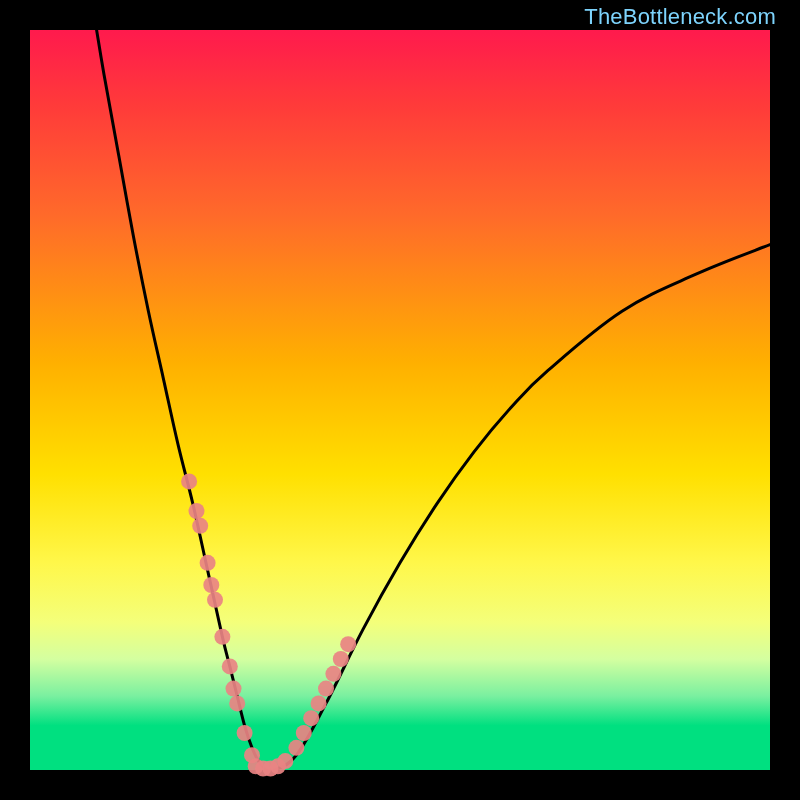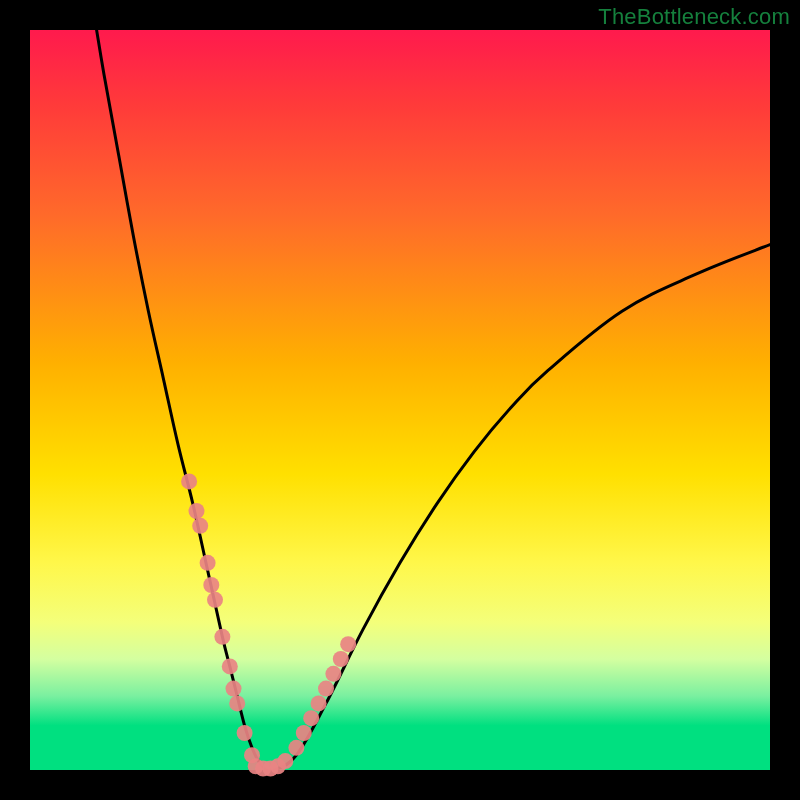--- a/index.html
+++ b/index.html
@@ -35,24 +35,24 @@
       #f4ff7a 80%,
       #d4ffa0 85%,
       #7af0a0 90%,
       #00e080 94%,
       #00e080 100%
     );
   }
   .watermark {
     position: absolute;
     top: 4px;
-    right: 10px;
+    right: 24px;
     font-family: Arial, sans-serif;
     font-size: 22px;
-    color: #15803d;
+    color: #7dd3fc;
     font-weight: 500;
     letter-spacing: 0.2px;
   }
   svg.curve {
     position: absolute;
     top: 0;
     left: 0;
     width: 740px;
     height: 740px;
     overflow: visible;

